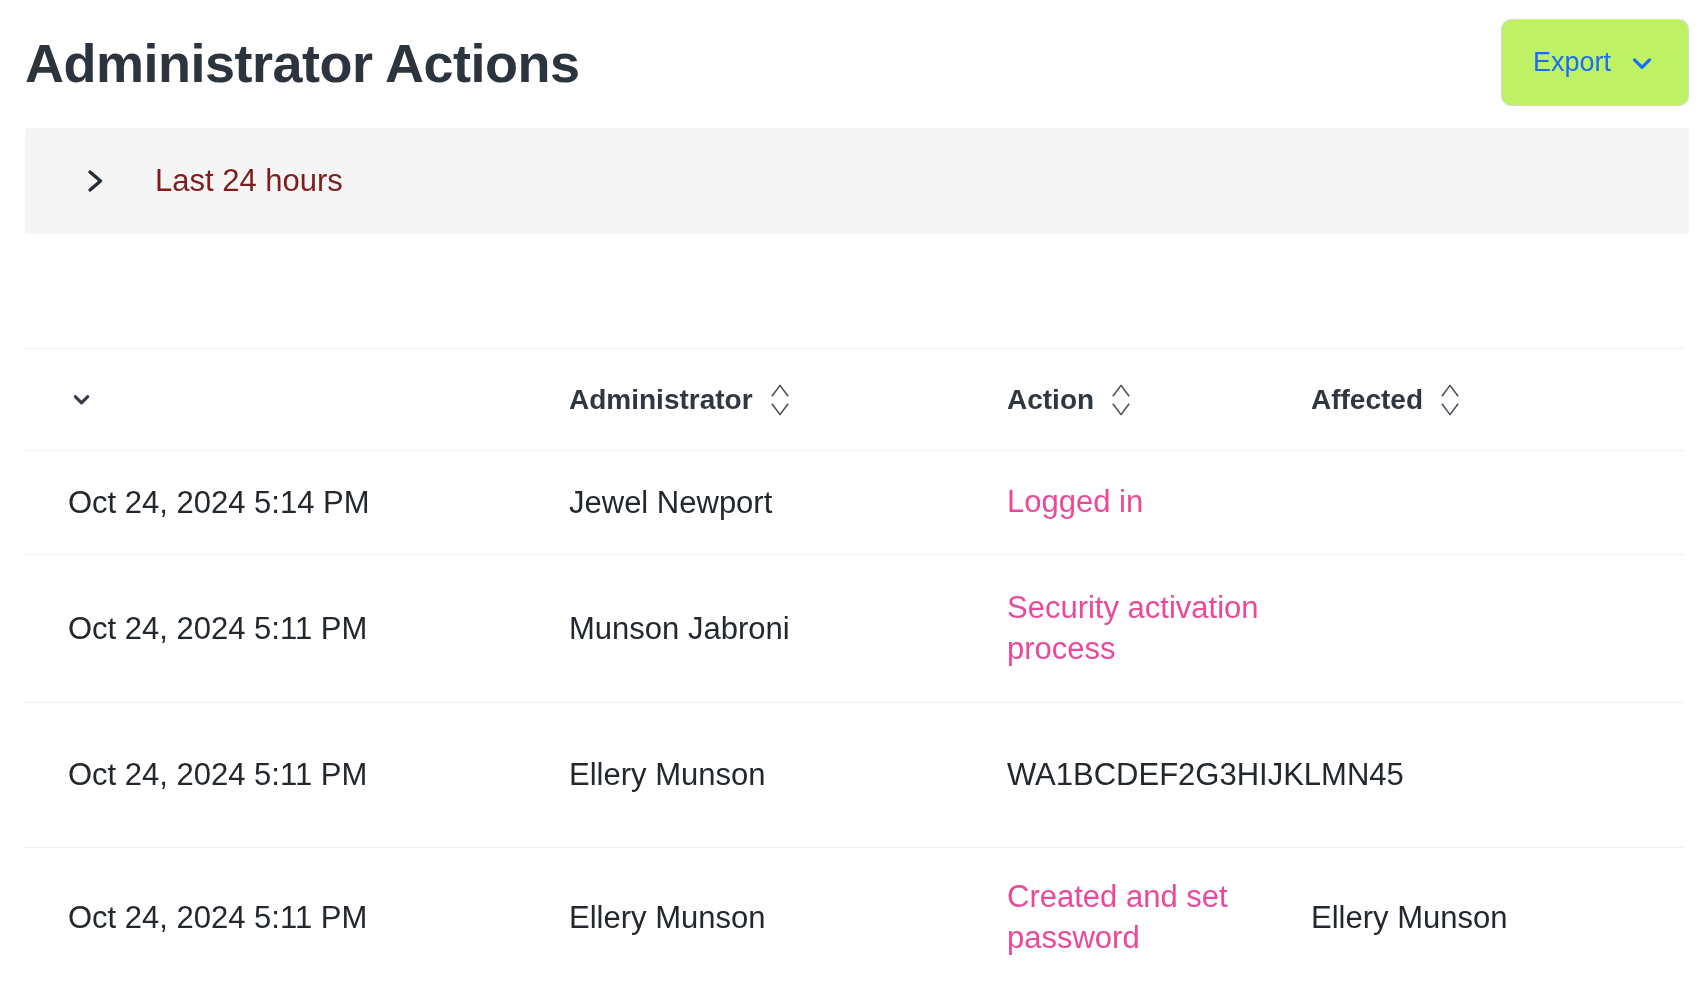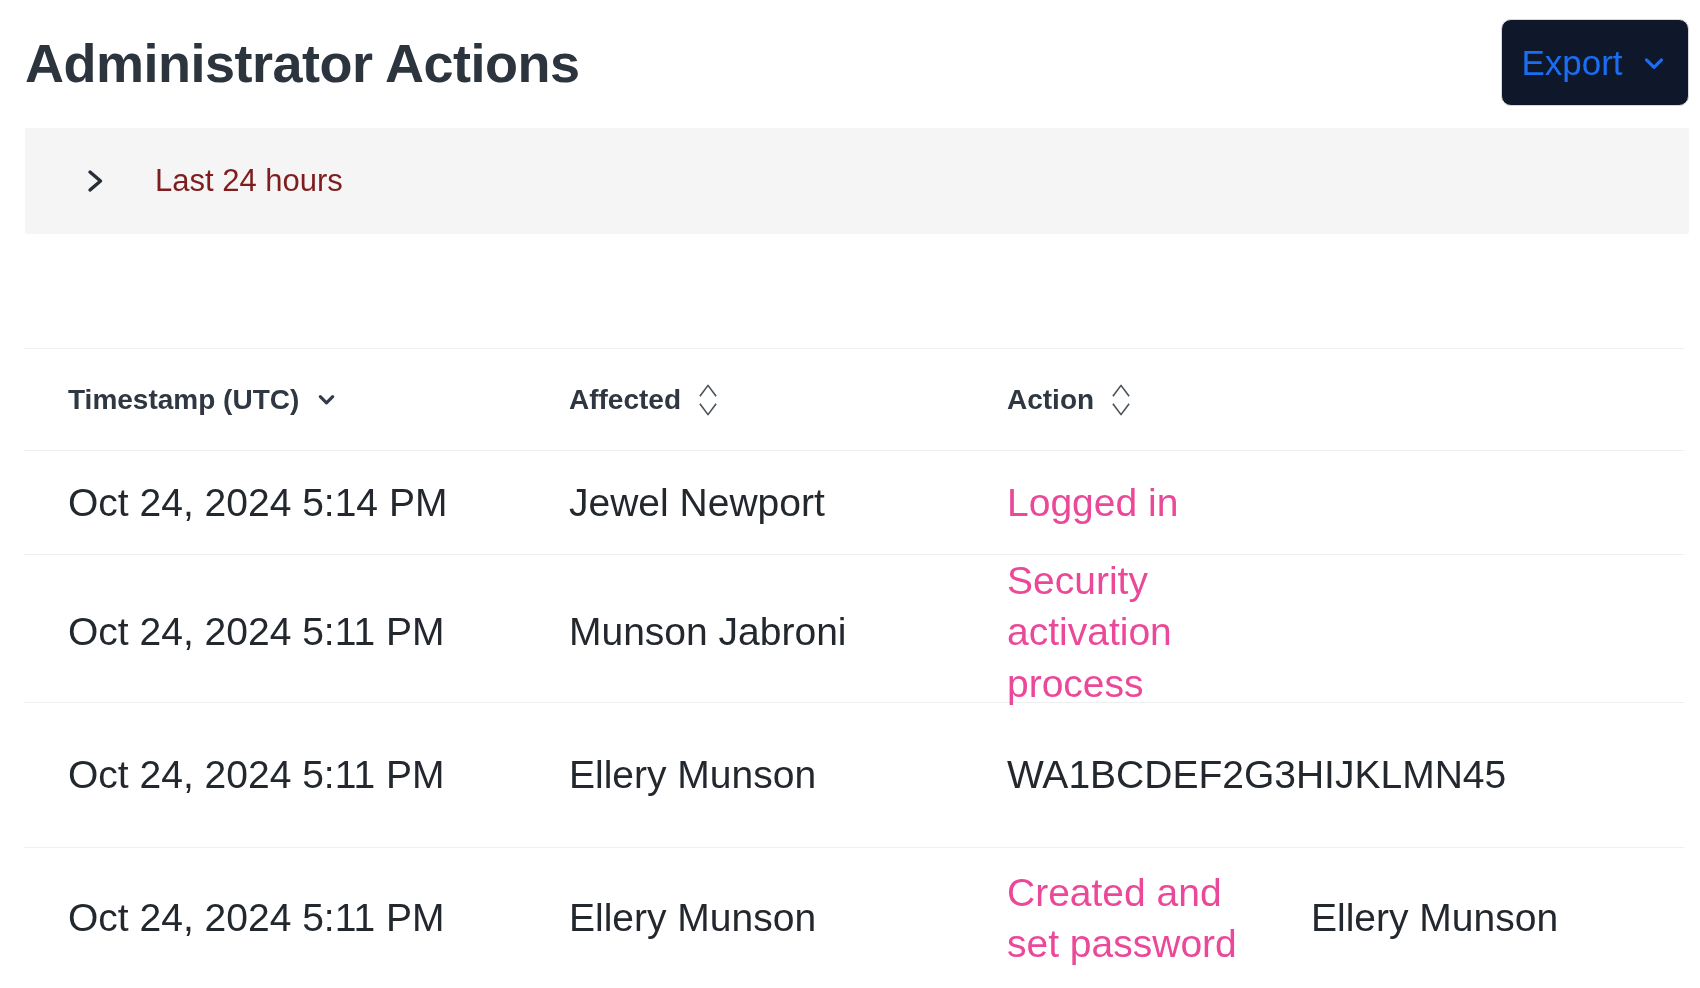--- a/index.html
+++ b/index.html
@@ -9,23 +9,23 @@
   .page-header {
     display: flex; justify-content: space-between; align-items: center;
     padding: 19px 11px 0 25px;
   }
   .page-title {
     font-size: 54px; font-weight: 700; color: #2c343d; letter-spacing: -0.5px;
   }
   .export-btn {
     display: flex; align-items: center; justify-content: center; gap: 16px;
     width: 188px; height: 87px;
-    background: #0f172a; border: 1.5px solid #d5d9dd; border-radius: 10px;
+    background: #bef264; border: 1.5px solid #d5d9dd; border-radius: 10px;
     font-family: "Liberation Sans", sans-serif;
-    font-size: 35px; font-weight: 500; color: #1b6ef3; cursor: pointer;
+    font-size: 27px; font-weight: 500; color: #1b6ef3; cursor: pointer;
   }
   .export-btn svg { display: block; }
 
   .filter-bar {
     margin: 22px 11px 0 25px; height: 106px;
     background: #f5f5f6; border-radius: 2px;
     display: flex; align-items: center;
     padding-left: 58px; cursor: pointer;
   }
   .filter-chevron { display: flex; align-items: center; }
@@ -40,21 +40,21 @@
     grid-template-columns: 545px 438px 304px 1fr;
     align-items: center;
     border-bottom: 1px solid #edeff1;
   }
   .thead { height: 102px; }
   .th {
     display: flex; align-items: center; gap: 14px;
     font-size: 28px; font-weight: 700; color: #2f3842; cursor: pointer;
   }
   .th svg { display: block; flex: none; }
-  .cell { font-size: 39px; color: #23282e; }
+  .cell { font-size: 31px; color: #23282e; }
   .cell.first, .th.first { padding-left: 44px; }
   .action-link {
     color: #ec4899; cursor: pointer; text-decoration: none;
     display: inline-block; max-width: 258px; line-height: 1.32;
   }
   .affected-cell { white-space: nowrap; }
   .r1 { height: 104px; }
   .r2 { height: 148px; }
   .r3 { height: 145px; }
   .r4 { height: 140px; border-bottom: none; }
@@ -82,38 +82,46 @@
         <path d="M7 7 L17.5 16 L7 25" stroke="#262d35" stroke-width="3.4" stroke-linecap="round" stroke-linejoin="round"></path>
       </svg>
     </span>
     <span class="filter-label">Last 24 hours</span>
   </div>
 
   <div class="table">
 
     <div class="trow thead">
       <div class="th first">
-        <span>Timestamp (UTC)</span>
         <span>
           <svg width="27" height="27" viewBox="0 0 24 24" fill="none">
             <path d="M6.5 9.5 L12 15 L17.5 9.5" stroke="#333c46" stroke-width="2.8" stroke-linecap="round" stroke-linejoin="round"></path>
           </svg>
         </span>
       </div>
       <div class="th">
-        <span>Affected</span>
+        <span>Administrator</span>
         <span>
           <svg width="26" height="40" viewBox="0 0 24 36" fill="none">
             <path d="M4.5 14.5 L12 4.5 L19.5 14.5" stroke="#4a525c" stroke-width="1.5" stroke-linejoin="round"></path>
             <path d="M4.5 21.5 L12 31.5 L19.5 21.5" stroke="#4a525c" stroke-width="1.5" stroke-linejoin="round"></path>
           </svg>
         </span>
       </div>
       <div class="th">
         <span>Action</span>
+        <span>
+          <svg width="26" height="40" viewBox="0 0 24 36" fill="none">
+            <path d="M4.5 14.5 L12 4.5 L19.5 14.5" stroke="#4a525c" stroke-width="1.5" stroke-linejoin="round"></path>
+            <path d="M4.5 21.5 L12 31.5 L19.5 21.5" stroke="#4a525c" stroke-width="1.5" stroke-linejoin="round"></path>
+          </svg>
+        </span>
+      </div>
+      <div class="th">
+        <span>Affected</span>
         <span>
           <svg width="26" height="40" viewBox="0 0 24 36" fill="none">
             <path d="M4.5 14.5 L12 4.5 L19.5 14.5" stroke="#4a525c" stroke-width="1.5" stroke-linejoin="round"></path>
             <path d="M4.5 21.5 L12 31.5 L19.5 21.5" stroke="#4a525c" stroke-width="1.5" stroke-linejoin="round"></path>
           </svg>
         </span>
       </div>
     </div>
 
     <div class="trow r1">

